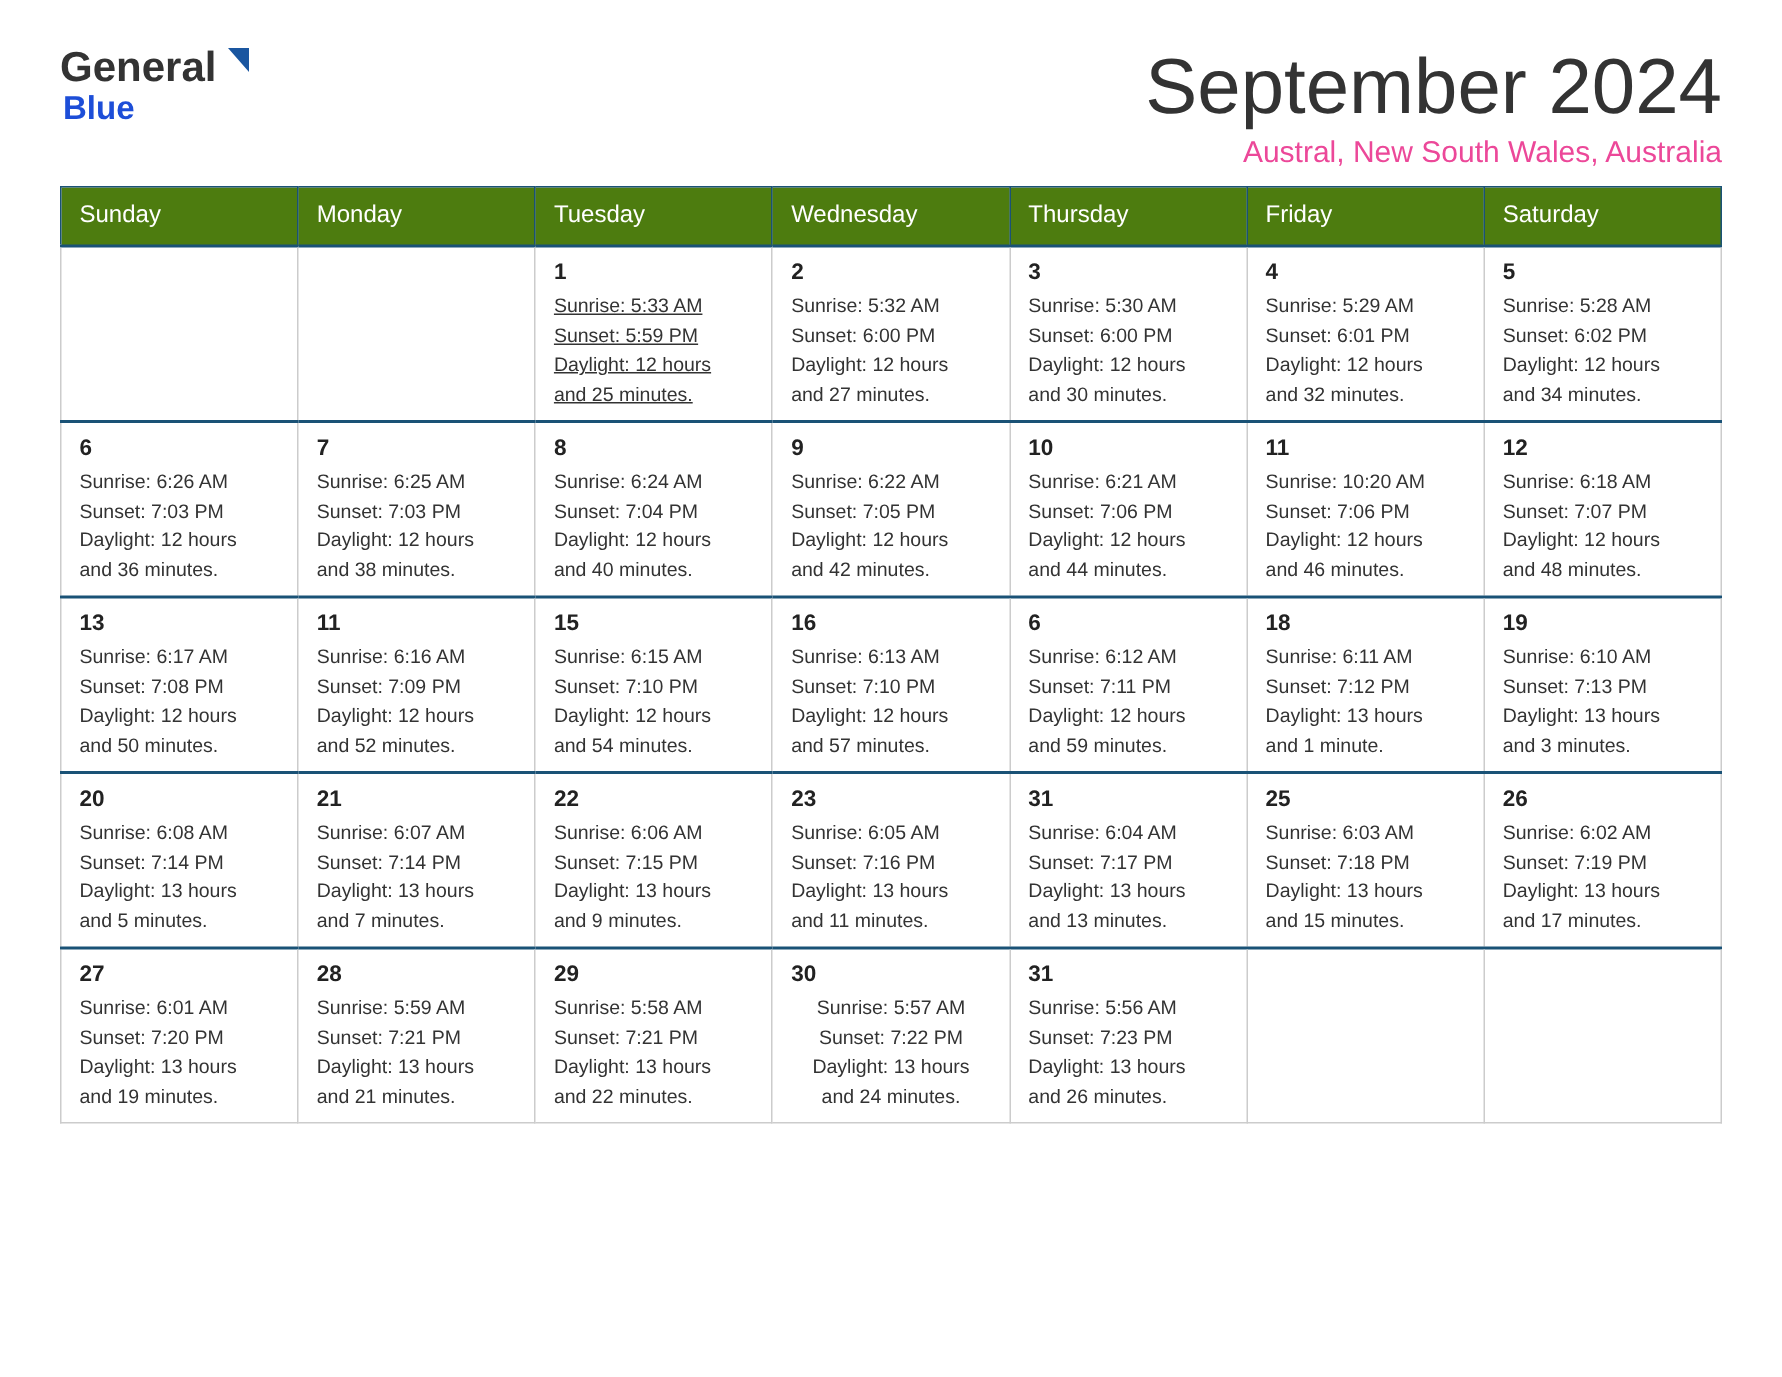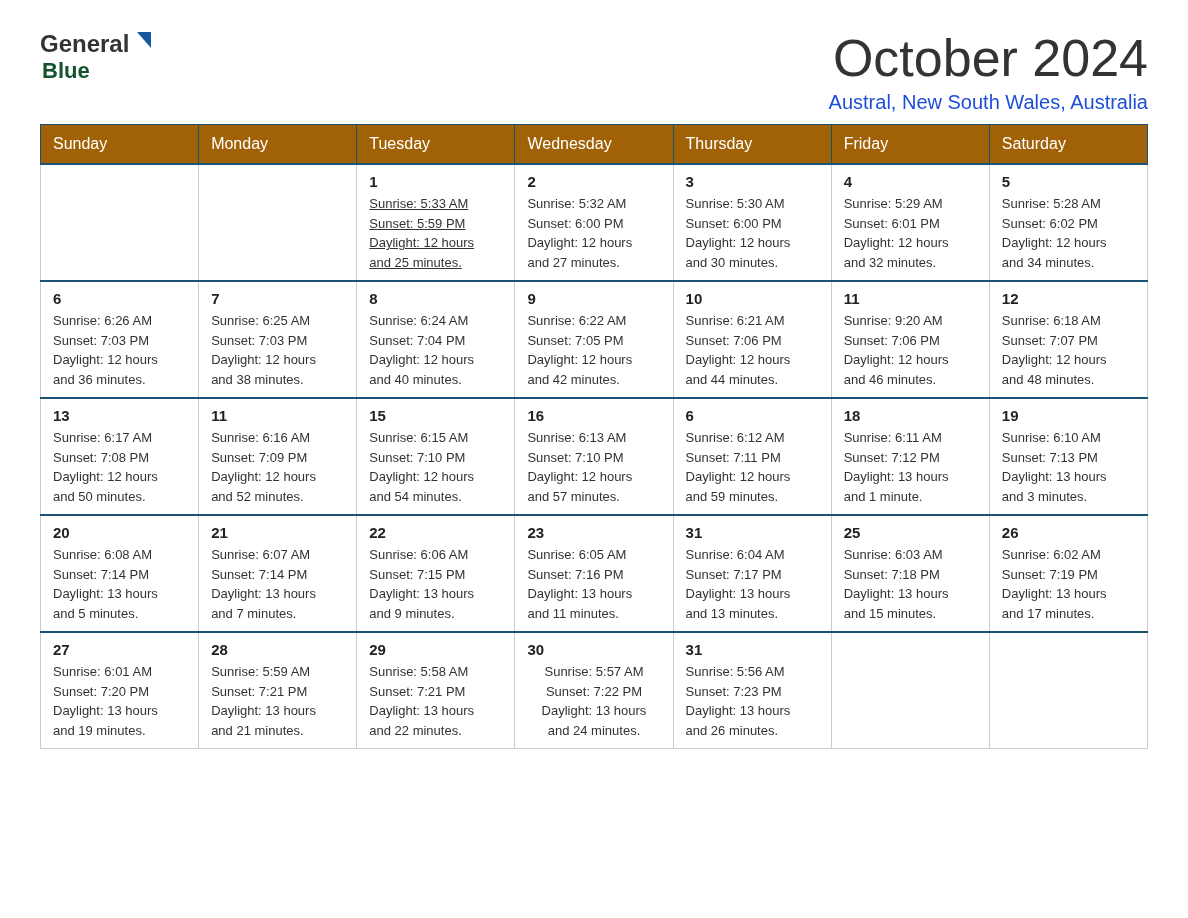--- a/index.html
+++ b/index.html
@@ -15,53 +15,53 @@
       justify-content: space-between;
       align-items: flex-start;
       margin-bottom: 8px;
     }
     .logo {
       display: flex;
       flex-direction: column;
       align-items: flex-start;
     }
     .logo-text {
-      font-size: 24px;
+      font-size: 28px;
       font-weight: bold;
       color: #333;
       line-height: 1;
     }
     .logo-blue-line {
-      color: #14532d;
+      color: #1d4ed8;
       font-size: 22px;
       font-weight: bold;
       margin-top: -4px;
       margin-left: 2px;
     }
     .title-area {
       text-align: right;
     }
     .month-title {
       font-size: 52px;
       color: #333;
       font-weight: normal;
       line-height: 1.1;
     }
     .subtitle {
       font-size: 20px;
-      color: #1d4ed8;
+      color: #ec4899;
       margin-top: 4px;
     }
     .calendar-table {
       width: 100%;
       border-collapse: collapse;
       margin-top: 10px;
     }
     .calendar-table th {
-      background-color: #a16207;
+      background-color: #4d7c0f;
       color: #fff;
       padding: 10px 12px;
       text-align: left;
       font-size: 16px;
       font-weight: normal;
       border: 1px solid #1a5276;
     }
     .calendar-table td {
       vertical-align: top;
       padding: 8px 12px;
@@ -102,21 +102,21 @@
         <svg width="22" height="22" viewBox="0 0 22 22">
           <polygon points="4,0 18,0 18,16" fill="#1a56a0"></polygon>
         </svg>
       </span>
     </div>
     <div>
       <span class="logo-blue-line">Blue</span>
     </div>
   </div>
   <div class="title-area">
-    <div class="month-title">October 2024</div>
+    <div class="month-title">September 2024</div>
     <div class="subtitle">Austral, New South Wales, Australia</div>
   </div>
 </div>
 
 <table class="calendar-table">
   <thead>
     <tr>
     <th>Sunday</th>
         <th>Monday</th>
         <th>Tuesday</th>
@@ -197,21 +197,21 @@
         </td>
         <td>
           <span class="day-number">10</span>
           <div class="day-info" style="white-space: pre-line;">Sunrise: 6:21 AM
 Sunset: 7:06 PM
 Daylight: 12 hours
 and 44 minutes.</div>
         </td>
         <td>
           <span class="day-number">11</span>
-          <div class="day-info" style="white-space: pre-line;">Sunrise: 9:20 AM
+          <div class="day-info" style="white-space: pre-line;">Sunrise: 10:20 AM
 Sunset: 7:06 PM
 Daylight: 12 hours
 and 46 minutes.</div>
         </td>
         <td>
           <span class="day-number">12</span>
           <div class="day-info" style="white-space: pre-line;">Sunrise: 6:18 AM
 Sunset: 7:07 PM
 Daylight: 12 hours
 and 48 minutes.</div>

